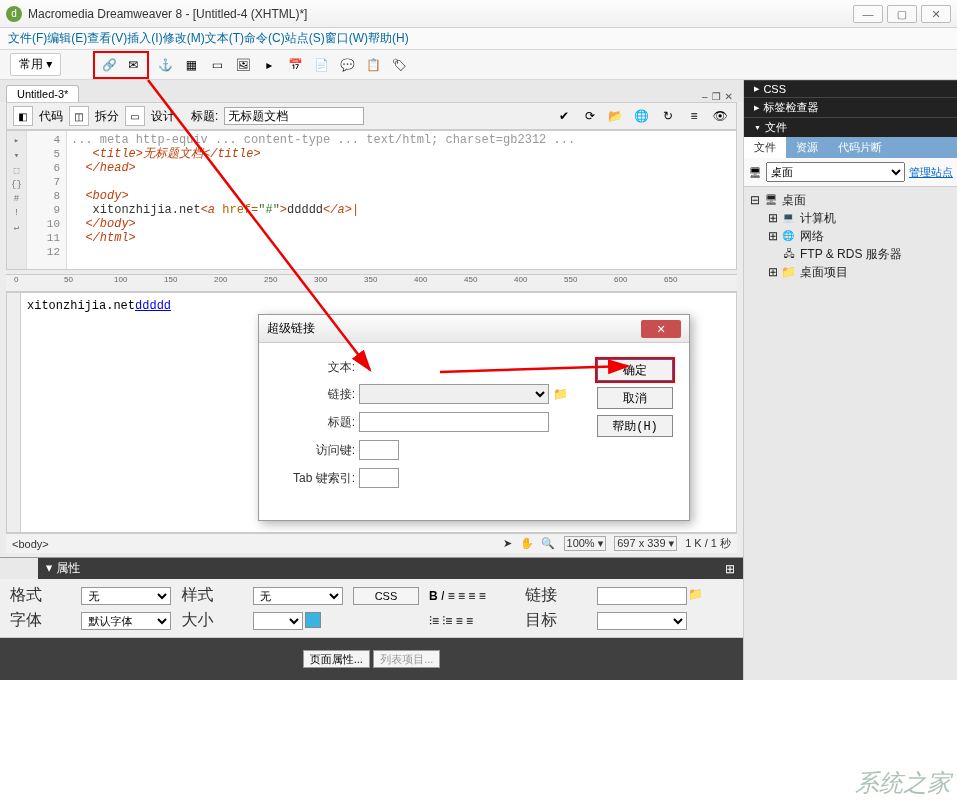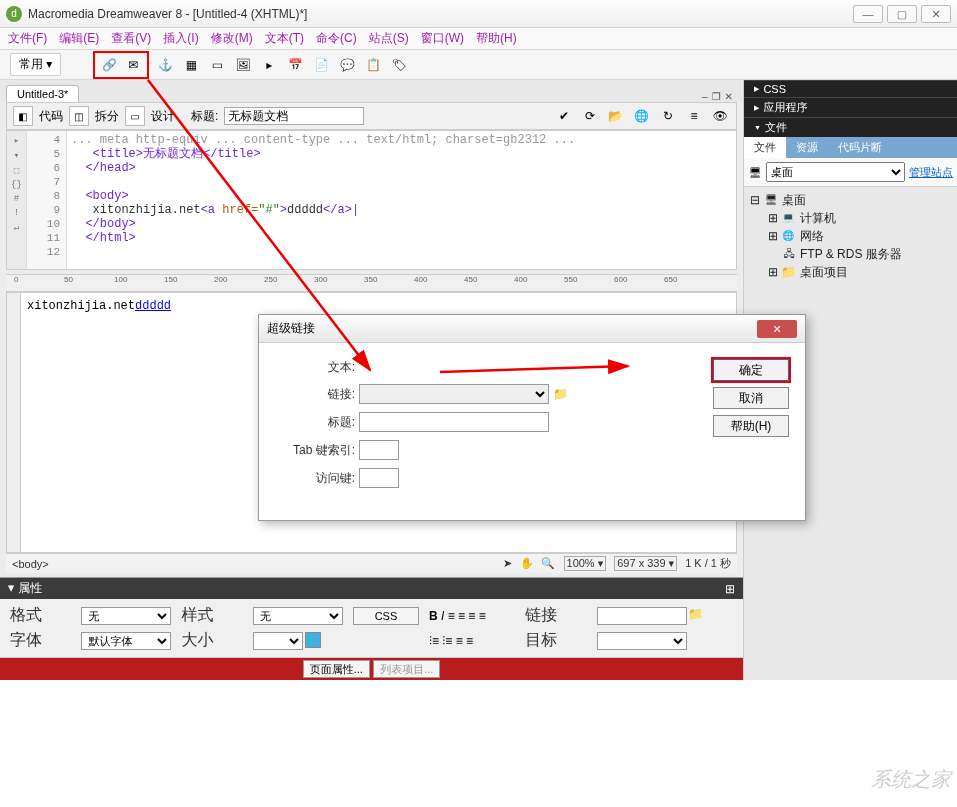--- a/index.html
+++ b/index.html
@@ -2,88 +2,88 @@
 <html><head>
 <meta charset="utf-8">
 <style>
 * { box-sizing: border-box; margin: 0; padding: 0; }
 body { font-family: "Microsoft YaHei", Tahoma, sans-serif; font-size: 12px; background: #fff; width: 957px; height: 807px; position: relative; overflow: hidden; }
 .titlebar { height: 28px; background: linear-gradient(#fdfdfd,#f0f0f0); border-bottom: 1px solid #d0d0d0; display: flex; align-items: center; padding: 0 6px; }
 .titlebar .logo { width: 16px; height: 16px; background: #6a9e3f; border-radius: 50%; margin-right: 6px; display:flex;align-items:center;justify-content:center;color:#fff;font-size:10px; }
 .titlebar .title { flex: 1; color: #333; }
 .winbtns { display: flex; gap: 4px; }
 .winbtn { width: 30px; height: 18px; border: 1px solid #bbb; border-radius: 2px; text-align: center; line-height: 16px; color: #666; font-family: Arial; font-size: 11px; background: #fafafa; }
-.menubar { height: 22px; border-bottom: 1px solid #d8d8d8; display: flex; align-items: center; padding: 0 8px; gap: 12px; color: #a21caf; background:#fafafa; }
+.menubar { height: 22px; border-bottom: 1px solid #d8d8d8; display: flex; align-items: center; padding: 0 8px; color: #0369a1; background:#fafafa; }
 .menubar span { cursor: default; }
 .toolbar-row { height: 30px; border-bottom: 1px solid #d8d8d8; display: flex; align-items: center; padding: 0 10px; gap: 6px; background:#f6f6f6; }
 .changyong { padding: 2px 8px; border: 1px solid #ccc; background: #fff; border-radius: 2px; }
 .tbicon { width: 20px; height: 20px; display:flex;align-items:center;justify-content:center; border:1px solid transparent; }
 .redbox { border: 2px solid #e00; }
 .main-area { display: flex; height: 600px; }
 .left-col { flex: 1; display: flex; flex-direction: column; position: relative; background:#ececec; }
 .doc-tab-row { height: 22px; display:flex; align-items:flex-end; padding: 4px 6px 0; background:#e8e8e8; }
 .doc-tab { padding: 2px 10px; background:#fff; border:1px solid #bbb; border-bottom:none; border-radius:3px 3px 0 0; font-size:11px; }
 .doc-ctrl { margin-left:auto; display:flex; gap:4px; padding-right:4px; }
 .doc-ctrl span { font-size:10px; color:#555; cursor:default; }
 .view-toolbar { height: 28px; background:#f0f0f0; border:1px solid #ccc; display:flex; align-items:center; padding:0 6px; gap:6px; margin:0 6px; }
 .vticon { width:20px; height:20px; display:flex;align-items:center;justify-content:center; border:1px solid #bbb; background:#fff; font-size:10px; }
 .title-field { border:1px solid #aaa; height:18px; padding:0 3px; width:140px; font-size:12px; }
 .code-pane { background:#fff; border:1px solid #ccc; margin:0 6px; height:140px; display:flex; font-family:"Courier New",monospace; font-size:12px; }
 .code-tools { width:20px; background:#eaeaea; border-right:1px solid #ddd; display:flex; flex-direction:column; gap:4px; padding-top:4px; align-items:center; }
 .code-tools span { font-size:9px; color:#777; }
 .linenums { width:40px; text-align:right; color:#888; padding:2px 6px 0 0; background:#f7f7f7; border-right:1px solid #ddd; line-height:14px; font-size:11px; }
 .code-body { flex:1; padding:2px 4px; line-height:14px; white-space:pre; color:#333; }
-.kw { color:#6d28d9; } .attr { color:#b45f06; } .val { color:#38761d; }
+.kw { color:#c2410c;font-style:italic; } .attr { color:#b45f06; } .val { color:#38761d; }
 .ruler-area { height: 18px; background:#f0f0f0; border-top:1px solid #ccc; border-bottom:1px solid #ccc; margin:4px 6px 0; position:relative; font-size:9px; color:#666; overflow:hidden; }
 .ruler-tick { position:absolute; top:0; font-size:8px; }
 .design-pane { flex:1; background:#fff; border:1px solid #ccc; margin:0 6px; display:flex; position:relative; }
 .vruler { width:14px; background:#eee; border-right:1px solid #ccc; font-size:8px; color:#666; }
 .design-body { flex:1; padding:6px; font-family:"Courier New",monospace; font-size:12px; }
 .design-body a { color:#00e; text-decoration:underline; }
 .status-row { height:20px; background:#f2f2f2; border-top:1px solid #ccc; margin:0 6px; display:flex; align-items:center; padding:0 6px; font-size:11px; color:#333; }
 .status-row .right { margin-left:auto; display:flex; gap:8px; align-items:center; }
 .zoom-sel { border:1px solid #aaa; padding:0 2px; font-size:11px; }
 .prop-panel { margin-top:4px; border-top:1px solid #999; background:#e9e9e9; }
-.prop-header { background:#3b3b3b; color:#fff; padding:2px 8px; display:flex; align-items:center; }
+.prop-header { background:#3b3b3b; color:#fff; padding:2px 8px; display:flex; align-items:center;margin-left:38px; }
 .prop-header::before { content:"▶"; font-size:8px; margin-right:4px; transform:rotate(90deg); display:inline-block; }
 .prop-body { padding:6px 10px; display:grid; grid-template-columns: auto 90px auto 90px auto auto auto auto; gap:4px 10px; align-items:center; background:#f0f0f0; }
 .prop-body label { color:#333; font-size:16px; }
 .sel { border:1px solid #999; background:#fff; padding:0 2px; height:18px; font-size:11px; }
 .btn-small { border:1px solid #999; background:#f5f5f5; padding:0 6px; height:18px; font-size:11px; }
-.prop-footer { padding:2px; text-align:center; border-top:1px solid #ccc; background:#b91c1c; }
+.prop-footer { padding:12px; text-align:center; border-top:1px solid #ccc; background:#404040; }
 .right-col { width: 214px; background:#e8e8e8; border-left:1px solid #ccc; }
 .panel-strip { background:#222; color:#fff; font-size:11px; }
 .panel-strip div { padding:2px 10px; border-top:1px solid #444; display:flex; align-items:center; gap:4px; }
 .panel-strip div::before { content:"▶"; font-size:7px; }
 .panel-strip div.open::before { content:"▼"; }
 .file-tabs { background:#79a7d1; color:#fff; display:flex; font-size:11px; }
 .file-tabs span { padding:3px 10px; }
 .file-tabs span.active { background:#fff; color:#333; }
 .file-select { padding:4px; display:flex; gap:4px; align-items:center; border-bottom:1px solid #ccc; background:#f9f9f9; }
 .file-select select { flex:1; height:20px; font-size:11px; }
 .file-select a { color:#06c; text-decoration:underline; font-size:11px; }
 .tree { padding:4px 6px; font-size:12px; line-height:18px; color:#222; }
 .tree-row { display:flex; align-items:center; gap:4px; }
 .tree-indent { display:inline-block; }
 .tnode-icon { width:14px; height:14px; display:inline-flex; align-items:center; justify-content:center; font-size:10px; }
-.modal { position:absolute; left:258px; top:314px; width:548px; background:#fff; border:1px solid #9b9b9b; box-shadow:3px 3px 10px rgba(0,0,0,0.3); z-index:10; }
+.modal { position:absolute; left:258px; top:314px; width:432px; background:#fff; border:1px solid #9b9b9b; box-shadow:3px 3px 10px rgba(0,0,0,0.3); z-index:10; }
 .modal-titlebar { height:28px; background:linear-gradient(#fdfdfd,#e8e8e8); border-bottom:1px solid #ccc; display:flex; align-items:center; padding:0 8px; font-size:12px; }
 .modal-titlebar .close { margin-left:auto; width:40px; height:18px; background:#c94f4f; color:#fff; text-align:center; border-radius:2px; line-height:18px; font-size:11px; }
 .modal-body { padding:16px 16px 24px; display:flex; }
 .form-rows { flex:1; }
 .form-row { display:flex; align-items:center; margin-bottom:8px; }
 .form-row label { width:84px; text-align:right; padding-right:4px; color:#333; }
 .form-row input[type=text] { border:1px solid #999; height:20px; padding:0 3px; font-size:12px; }
 .form-row select { border:1px solid #999; height:20px; font-size:12px; }
 .modal-btns { width:90px; display:flex; flex-direction:column; gap:6px; padding-left:14px; }
-.modal-btns button { height:22px; border:1px solid #888; background:#f2f2f2; font-size:12px; }
+.modal-btns button { height:22px; border:1px solid #888; background:#f2f2f2; font-size:12px;font-family:Liberation Mono, monospace; }
 .modal-btns button.primary { border:1px solid #2d66b1; outline:2px solid #e00; outline-offset:0; }
 svg.arrow { position:absolute; top:70px; left:120px; width:700px; height:420px; z-index:20; pointer-events:none; }
 .folder-icon { color:#d9a441; font-size:12px; }
-.watermark { position:absolute; right:6px; bottom:14px; opacity:0.35; font-size:20px; color:#737373; font-style:italic; pointer-events:none;}
+.watermark { position:absolute; right:6px; bottom:8px; opacity:0.35; font-size:24px; color:#14532d; font-style:italic; pointer-events:none;}
 </style>
 </head>
 <body>
 
 <div class="titlebar">
   <div class="logo">d</div>
   <div class="title">Macromedia Dreamweaver 8 - [Untitled-4 (XHTML)*]</div>
   <div class="winbtns">
     <div class="winbtn">—</div>
     <div class="winbtn">▢</div>
@@ -255,21 +255,21 @@
       <div class="prop-footer">
         <button class="btn-small">页面属性...</button>
         <button class="btn-small" disabled="" style="color:#999">列表项目...</button>
       </div>
     </div>
   </div>
 
   <div class="right-col">
     <div class="panel-strip">
       <div>CSS</div>
-      <div>应用程序</div>
+      <div>标签检查器</div>
       <div class="open">文件</div>
     </div>
     <div class="file-tabs">
       <span class="active">文件</span>
       <span>资源</span>
       <span>代码片断</span>
     </div>
     <div class="file-select">
       <span class="tnode-icon">🖥</span>
       <select><option>桌面</option></select>
@@ -321,25 +321,25 @@
       <div class="form-row">
         <label>链接:</label>
         <select style="width:190px"><option></option></select>
         <span class="folder-icon" style="margin-left:4px">📁</span>
       </div>
       <div class="form-row">
         <label>标题:</label>
         <input type="text" style="width: 190px;" value="">
       </div>
       <div class="form-row">
+        <label>访问键:</label>
+        <input type="text" style="width: 40px;" value="">
+      </div>
+      <div class="form-row">
         <label>Tab 键索引:</label>
-        <input type="text" style="width: 40px;" value="">
-      </div>
-      <div class="form-row">
-        <label>访问键:</label>
         <input type="text" style="width: 40px;" value="">
       </div>
     </div>
     <div class="modal-btns">
       <button class="primary">确定</button>
       <button>取消</button>
       <button>帮助(H)</button>
     </div>
   </div>
 </div>

